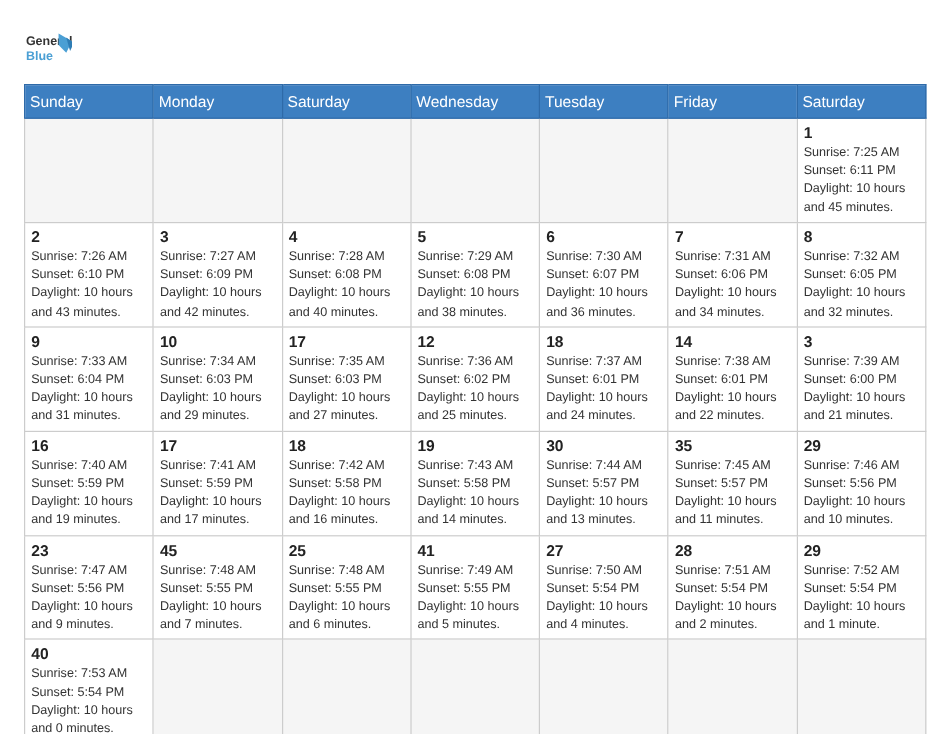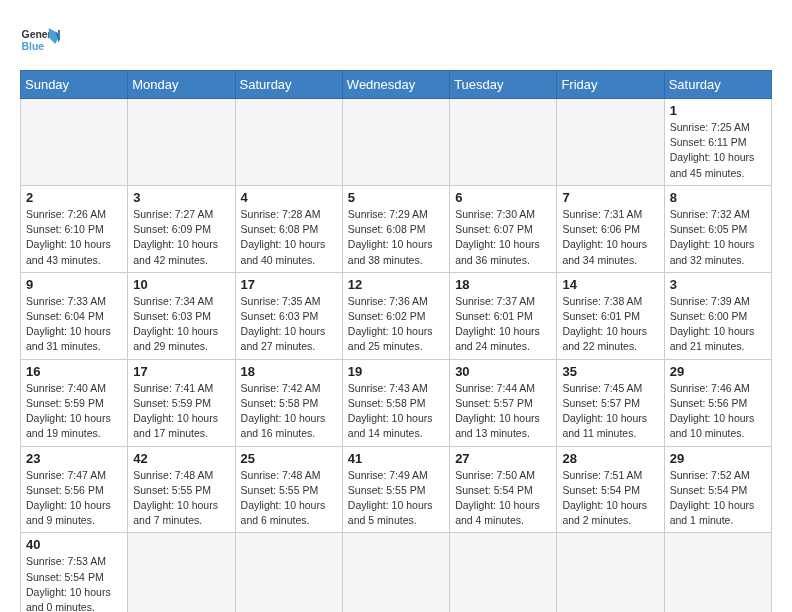--- a/index.html
+++ b/index.html
@@ -212,21 +212,21 @@
           <span class="day-number">29</span>
           <div class="day-info">Sunrise: 7:46 AM<br>Sunset: 5:56 PM<br>Daylight: 10 hours<br>and 10 minutes.</div>
         </td>
       </tr>
       <tr>
         <td>
           <span class="day-number">23</span>
           <div class="day-info">Sunrise: 7:47 AM<br>Sunset: 5:56 PM<br>Daylight: 10 hours<br>and 9 minutes.</div>
         </td>
         <td>
-          <span class="day-number">42</span>
+          <span class="day-number">45</span>
           <div class="day-info">Sunrise: 7:48 AM<br>Sunset: 5:55 PM<br>Daylight: 10 hours<br>and 7 minutes.</div>
         </td>
         <td>
           <span class="day-number">25</span>
           <div class="day-info">Sunrise: 7:48 AM<br>Sunset: 5:55 PM<br>Daylight: 10 hours<br>and 6 minutes.</div>
         </td>
         <td>
           <span class="day-number">41</span>
           <div class="day-info">Sunrise: 7:49 AM<br>Sunset: 5:55 PM<br>Daylight: 10 hours<br>and 5 minutes.</div>
         </td>

